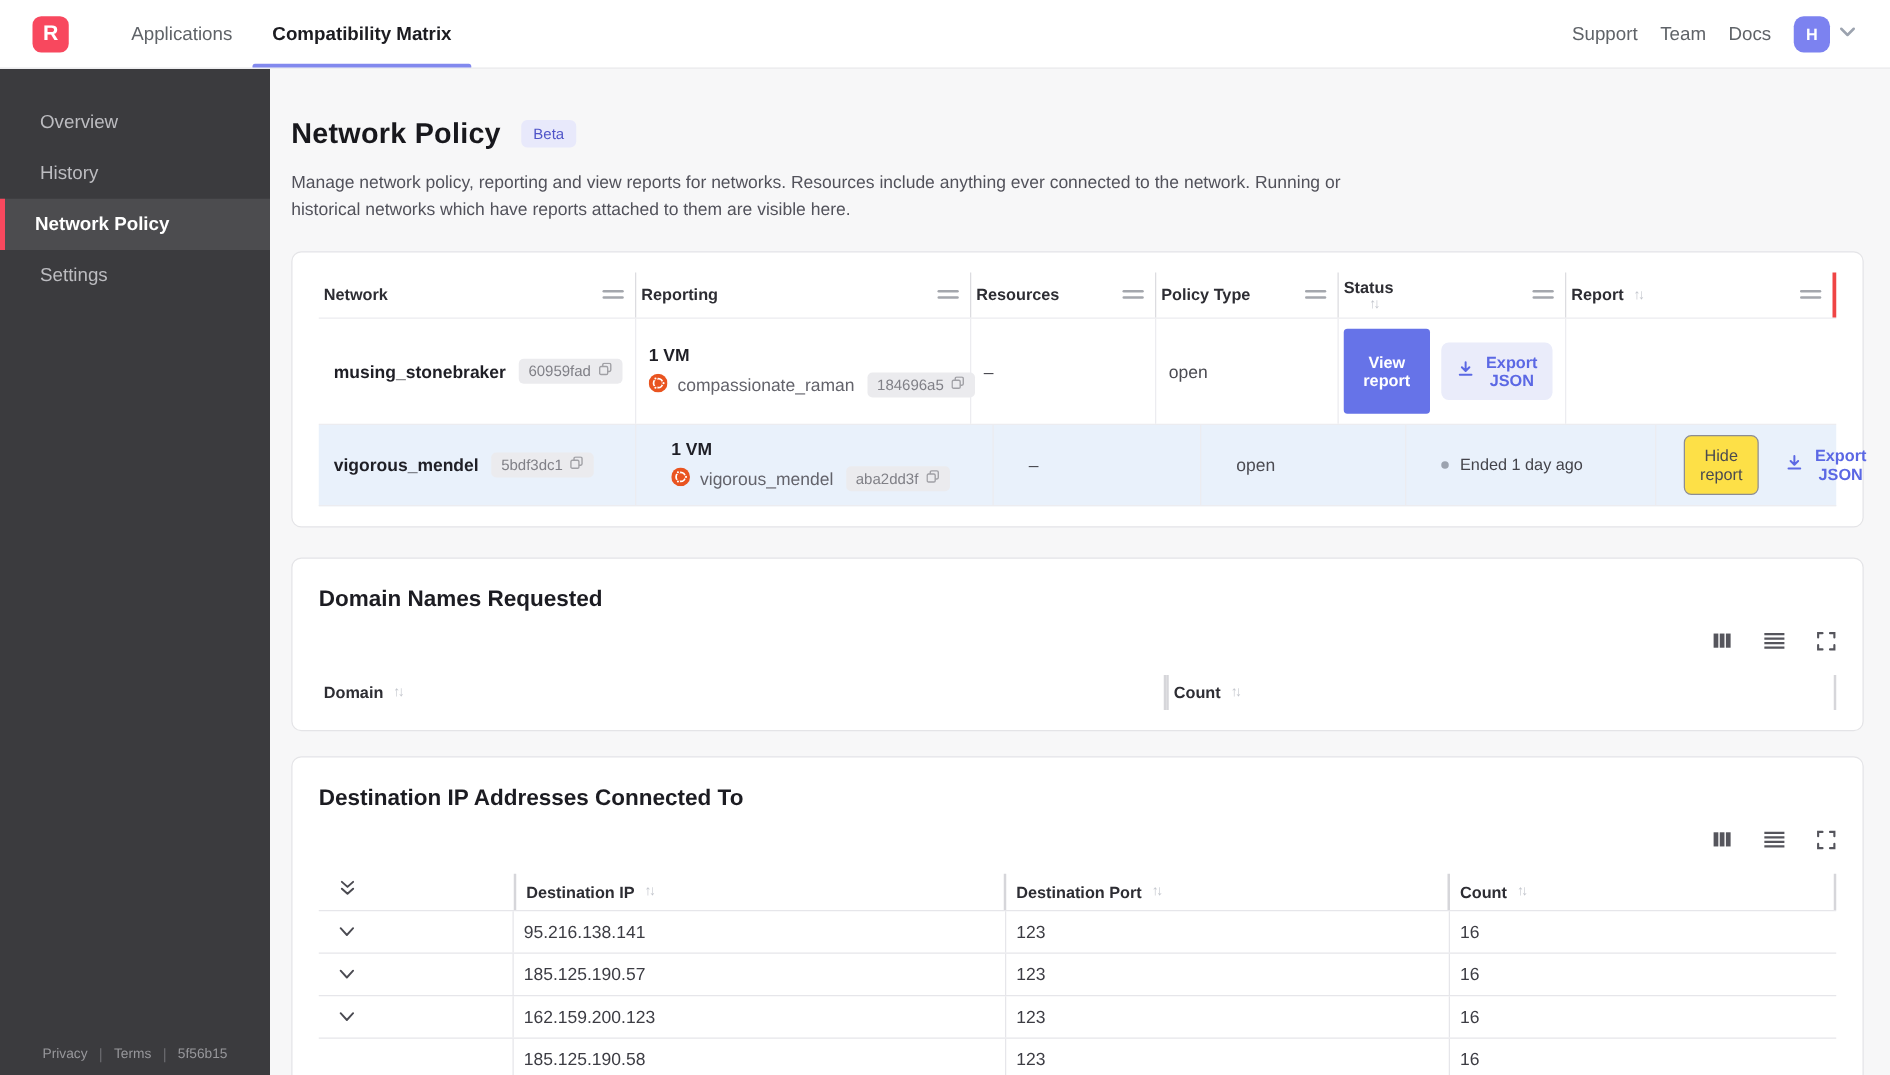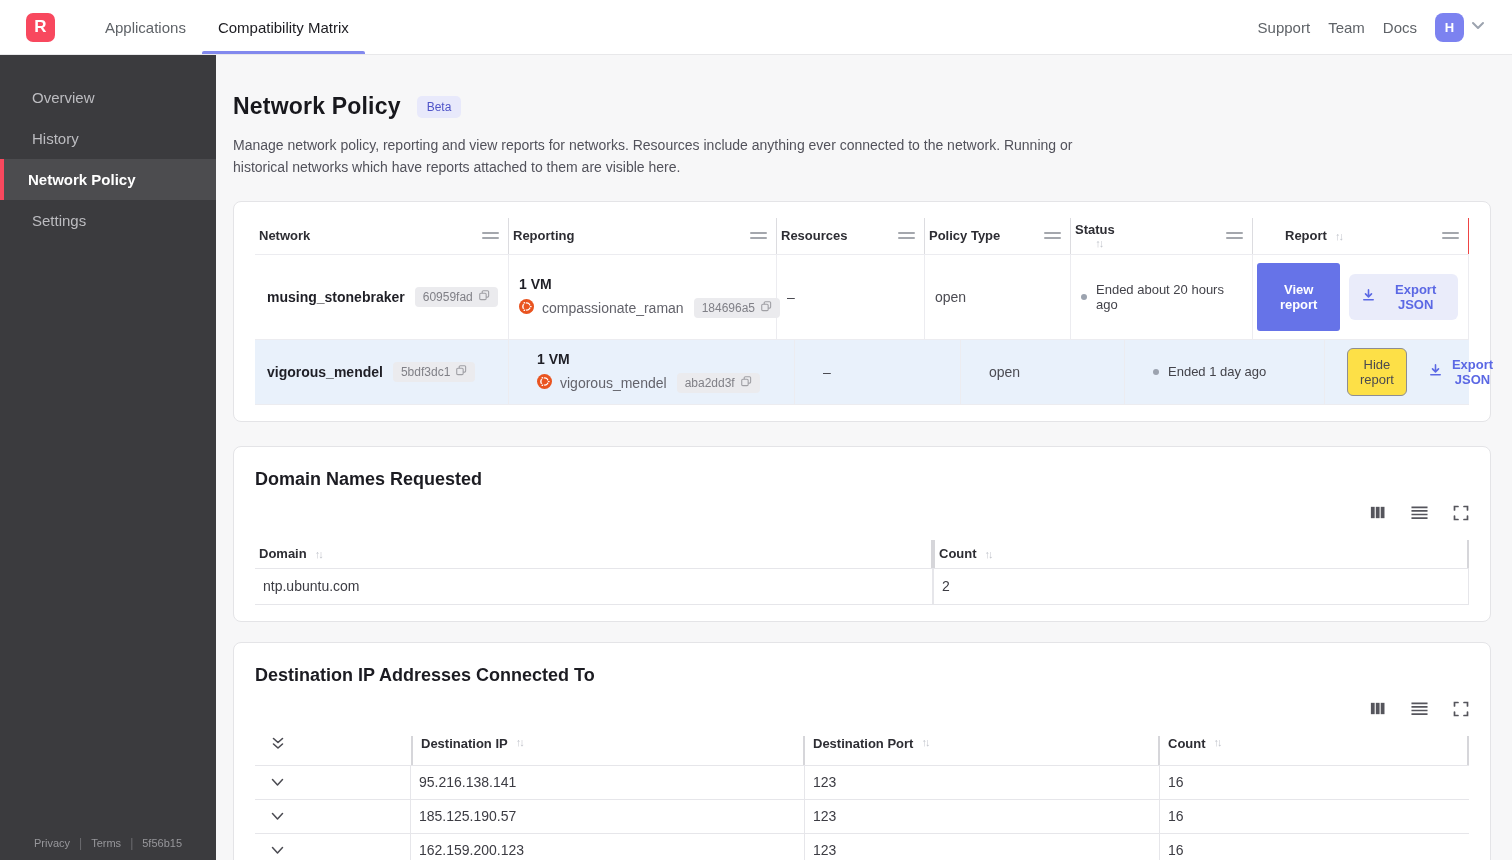--- a/index.html
+++ b/index.html
@@ -9,21 +9,21 @@
   
   .navbar { position:fixed; top:0; left:0; width:1512px; height:55px; background:#fff;
             border-bottom:1px solid #e8e8ea; display:flex; align-items:center;
             justify-content:space-between; z-index:20; }
   .nav-left { display:flex; align-items:center; height:100%; padding-left:26px; }
   .logo { width:29px; height:29px; border-radius:7px; background:#f8485e; color:#fff;
           font-weight:bold; font-size:17px; display:flex; align-items:center;
           justify-content:center; margin-right:34px; }
   .nav-tab { height:100%; display:flex; align-items:center; padding:0 16px;
              font-size:15px; color:#5f6368; cursor:pointer; position:relative; }
-  .nav-tab.active { color:#1c1c21; font-weight:normal; }
+  .nav-tab.active { color:#1c1c21; font-weight:bold; }
   .nav-tab.active::after { content:""; position:absolute; left:0; right:0; bottom:0;
              height:3px; background:#8289ee; border-radius:2px 2px 0 0; }
   .nav-right { display:flex; align-items:center; gap:18px; padding-right:26px; }
   .nav-link { font-size:15px; color:#5f6368; cursor:pointer; }
   .avatar-wrap { display:flex; align-items:center; gap:6px; cursor:pointer; }
   .avatar { width:29px; height:29px; border-radius:8px; background:#7c82f0; color:#fff;
             font-size:13px; font-weight:bold; display:flex; align-items:center;
             justify-content:center; }
 
   
@@ -54,21 +54,21 @@
   .th-label { font-size:13px; font-weight:bold; color:#2d2d33; }
   .sort-icon { font-size:11px; color:#c2c5cc; letter-spacing:-2px; margin-left:8px; cursor:pointer; }
   .drag-handle { width:17px; display:flex; flex-direction:column; gap:3px; cursor:col-resize; }
   .drag-handle i { display:block; height:2px; background:#a4a7ad; border-radius:1px; }
 
   
   .nt-grid { display:grid; grid-template-columns:254px 268px 148px 146px 182px 1fr; }
   .nt-head { border-bottom:1px solid #ececf0; }
   .nt-head .cell { display:flex; align-items:center; justify-content:space-between;
         height:36px; padding:0 9px 0 4px; border-right:1px solid #dcdce0; }
-  .nt-head .cell:last-child { border-right:1px solid #ef4444;margin-left:28px; }
+  .nt-head .cell:last-child { border-right:3px solid #ef4444; }
   .nt-row { border-bottom:1px solid #ececf0; }
   .nt-row .cell { min-height:54px; display:flex; align-items:center; padding:8px 10px;
         border-right:1px solid #ececf0; font-size:14px; color:#4b4b52; }
   .nt-row.selected { background:#e9f1fb;gap:18px; }
   .name-strong { font-weight:bold; color:#1f1f26; font-size:14px; }
   .hash-pill { display:inline-flex; align-items:center; gap:6px; background:#ebebee;
         color:#808087; font-size:12px; padding:3px 8px; border-radius:4px; margin-left:10px;
         cursor:pointer; white-space:nowrap; }
   .res-cell { flex-direction:column; align-items:flex-start !important; justify-content:center; gap:6px; }
   .res-line { display:flex; align-items:center; gap:8px; color:#63636b; }
@@ -96,21 +96,21 @@
   .dom-head { margin-top:16px; }
   .dom-head .cell { display:flex; align-items:center; height:28px; padding:0 8px 0 4px;
         border-right:2px solid #d6d6da; }
   .dom-row { border-top:1px solid #e6e6ea; border-bottom:1px solid #e6e6ea; }
   .dom-row .cell { height:35px; display:flex; align-items:center; padding:0 8px;
         border-right:1px solid #e6e6ea; font-size:14px; color:#3c3c43; }
 
   
   .dst-grid { display:grid; grid-template-columns:156px 394px 355px 1fr; }
   .dst-head { margin-top:16px; }
-  .dst-head .cell { display:flex; align-items:flex-start; height:29px; padding:0 8px;
+  .dst-head .cell { display:flex; align-items:center; height:29px; padding:0 8px;
         border-right:2px solid #d6d6da; }
   .dst-row { border-top:1px solid #e6e6ea; }
   .dst-row:last-child { border-bottom:1px solid #e6e6ea; }
   .dst-row .cell { height:33px; display:flex; align-items:center; padding:0 8px;
         border-right:1px solid #e6e6ea; font-size:14px; color:#3c3c43; }
   .chev-cell { justify-content:flex-start; padding-left:16px !important; }
 </style>
 </head>
 <body>
 
@@ -249,24 +249,20 @@
                 <svg width="11" height="11" viewBox="0 0 12 12">
                     <rect x="3.5" y="0.8" width="7" height="7" rx="1.2" fill="none" stroke="#a0a0a5" stroke-width="1.2"></rect>
                     <rect x="0.8" y="3.5" width="7" height="7" rx="1.2" fill="#ebebee" stroke="#a0a0a5" stroke-width="1.2"></rect>
                   </svg>
               </span>
             </span>
           </span>
         </div>
         <div class="cell muted">–</div>
         <div class="cell muted">open</div>
-        <div class="cell status-cell">
-          <span class="dot"></span>
-          <span class="status-text">Ended about 20 hours ago</span>
-        </div>
         <div class="cell" style="padding-left:4px;">
           <button class="btn-primary">View report</button>
           <button class="export-btn pill">
             <span>
               <svg width="15" height="15" viewBox="0 0 16 16">
                   <path d="M8 2v7M4.8 6.2L8 9.4l3.2-3.2M3 12.6h10" fill="none" stroke="#5b68e4" stroke-width="1.7" stroke-linecap="round" stroke-linejoin="round"></path>
                 </svg>
             </span>
             <span>Export JSON</span>
           </button>
@@ -360,24 +356,20 @@
       <div class="dom-grid dom-head">
         <div class="cell">
           <span class="th-label">Domain</span>
           <span class="sort-icon">↑↓</span>
         </div>
         <div class="cell" style="border-left:2px solid #d6d6da;">
           <span class="th-label">Count</span>
           <span class="sort-icon">↑↓</span>
         </div>
       </div>
-      <div class="dom-grid dom-row">
-        <div class="cell">ntp.ubuntu.com</div>
-        <div class="cell" style="border-left:1px solid #e6e6ea;">2</div>
-      </div>
     </div>
   </section>
 
   <section class="card" style="margin-top:20px; min-height:340px;">
     <div class="card-pad" style="padding-top:22px; padding-bottom:0;">
       <h2 class="card-title">Destination IP Addresses Connected To</h2>
       <div class="toolbar">
         <span class="tool-icon">
           <svg width="17" height="17" viewBox="0 0 18 18">
               <rect x="2" y="3" width="4" height="12" fill="#55555c"></rect>

